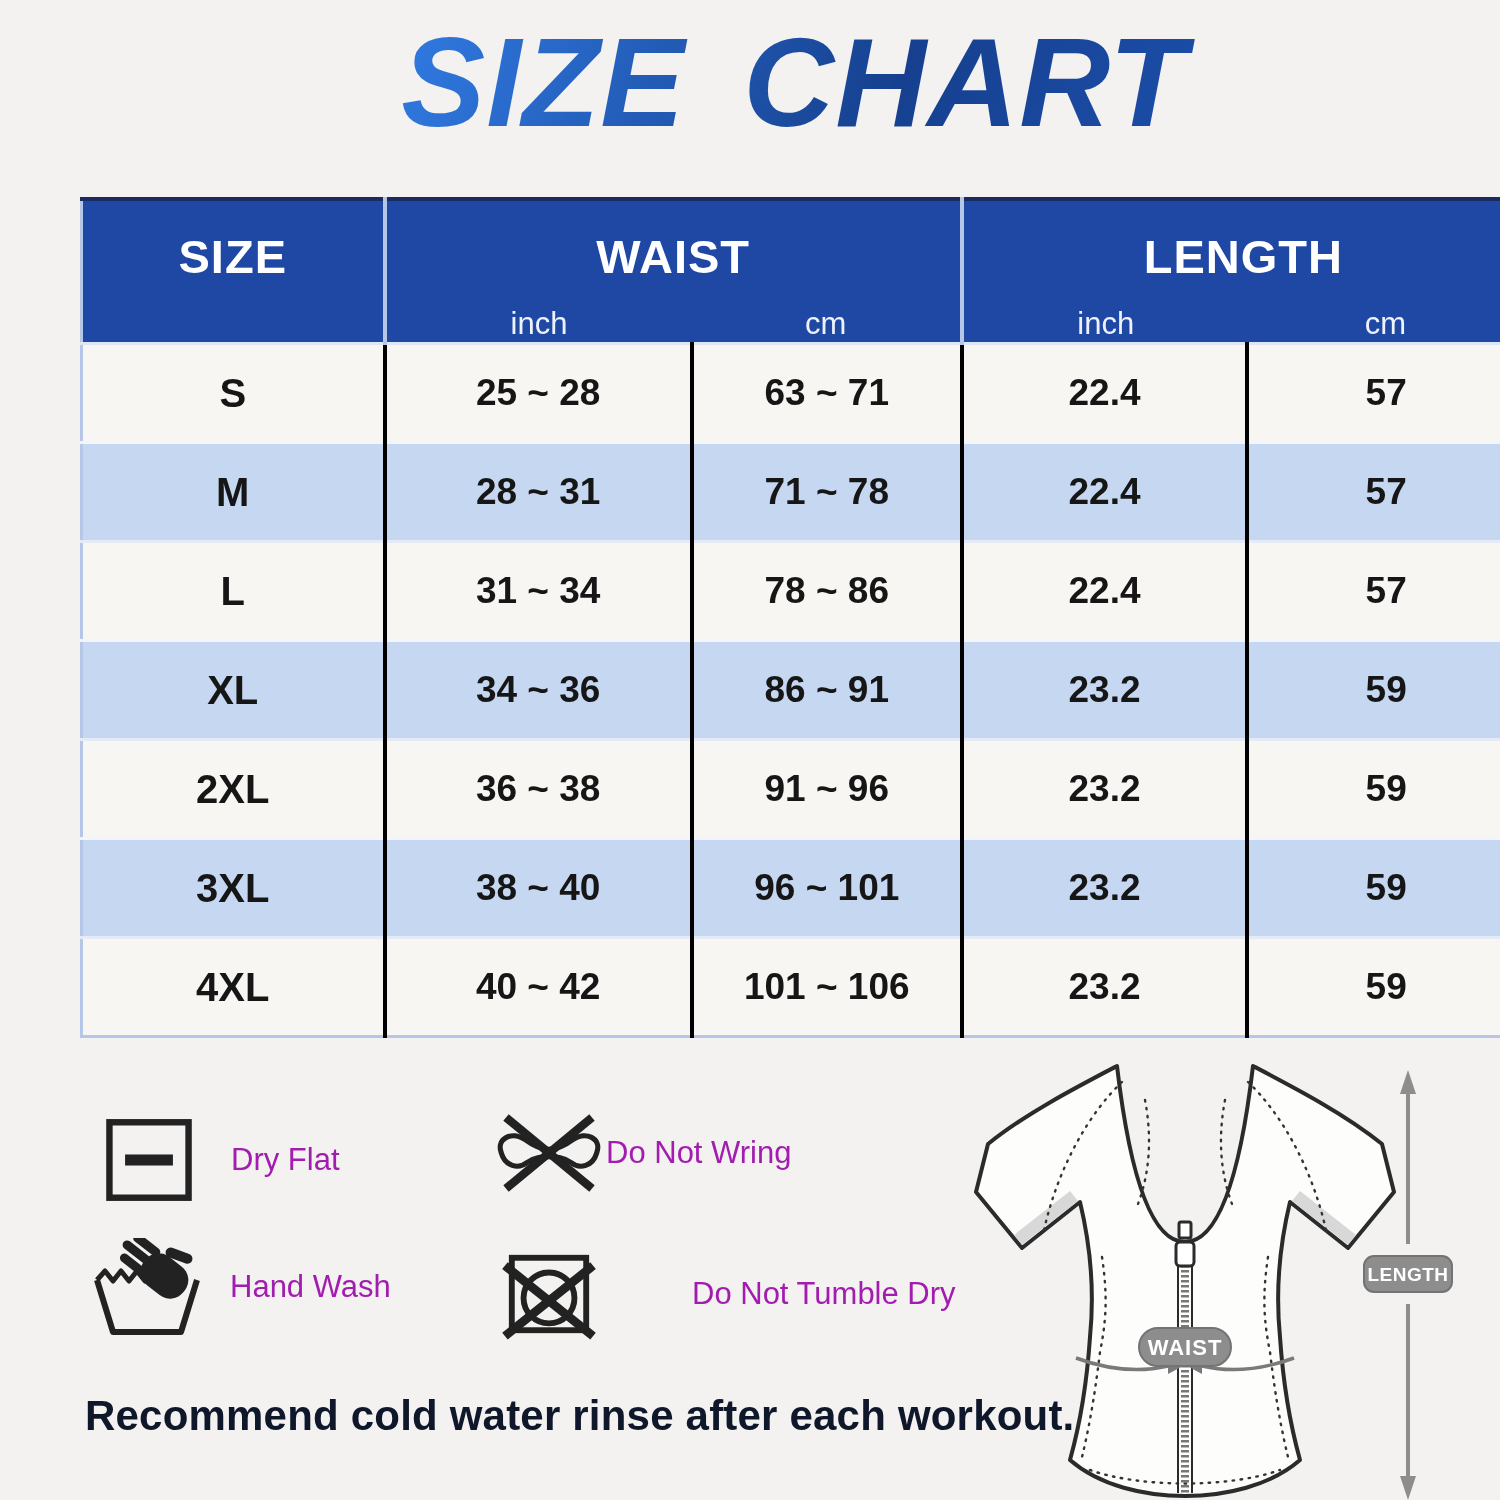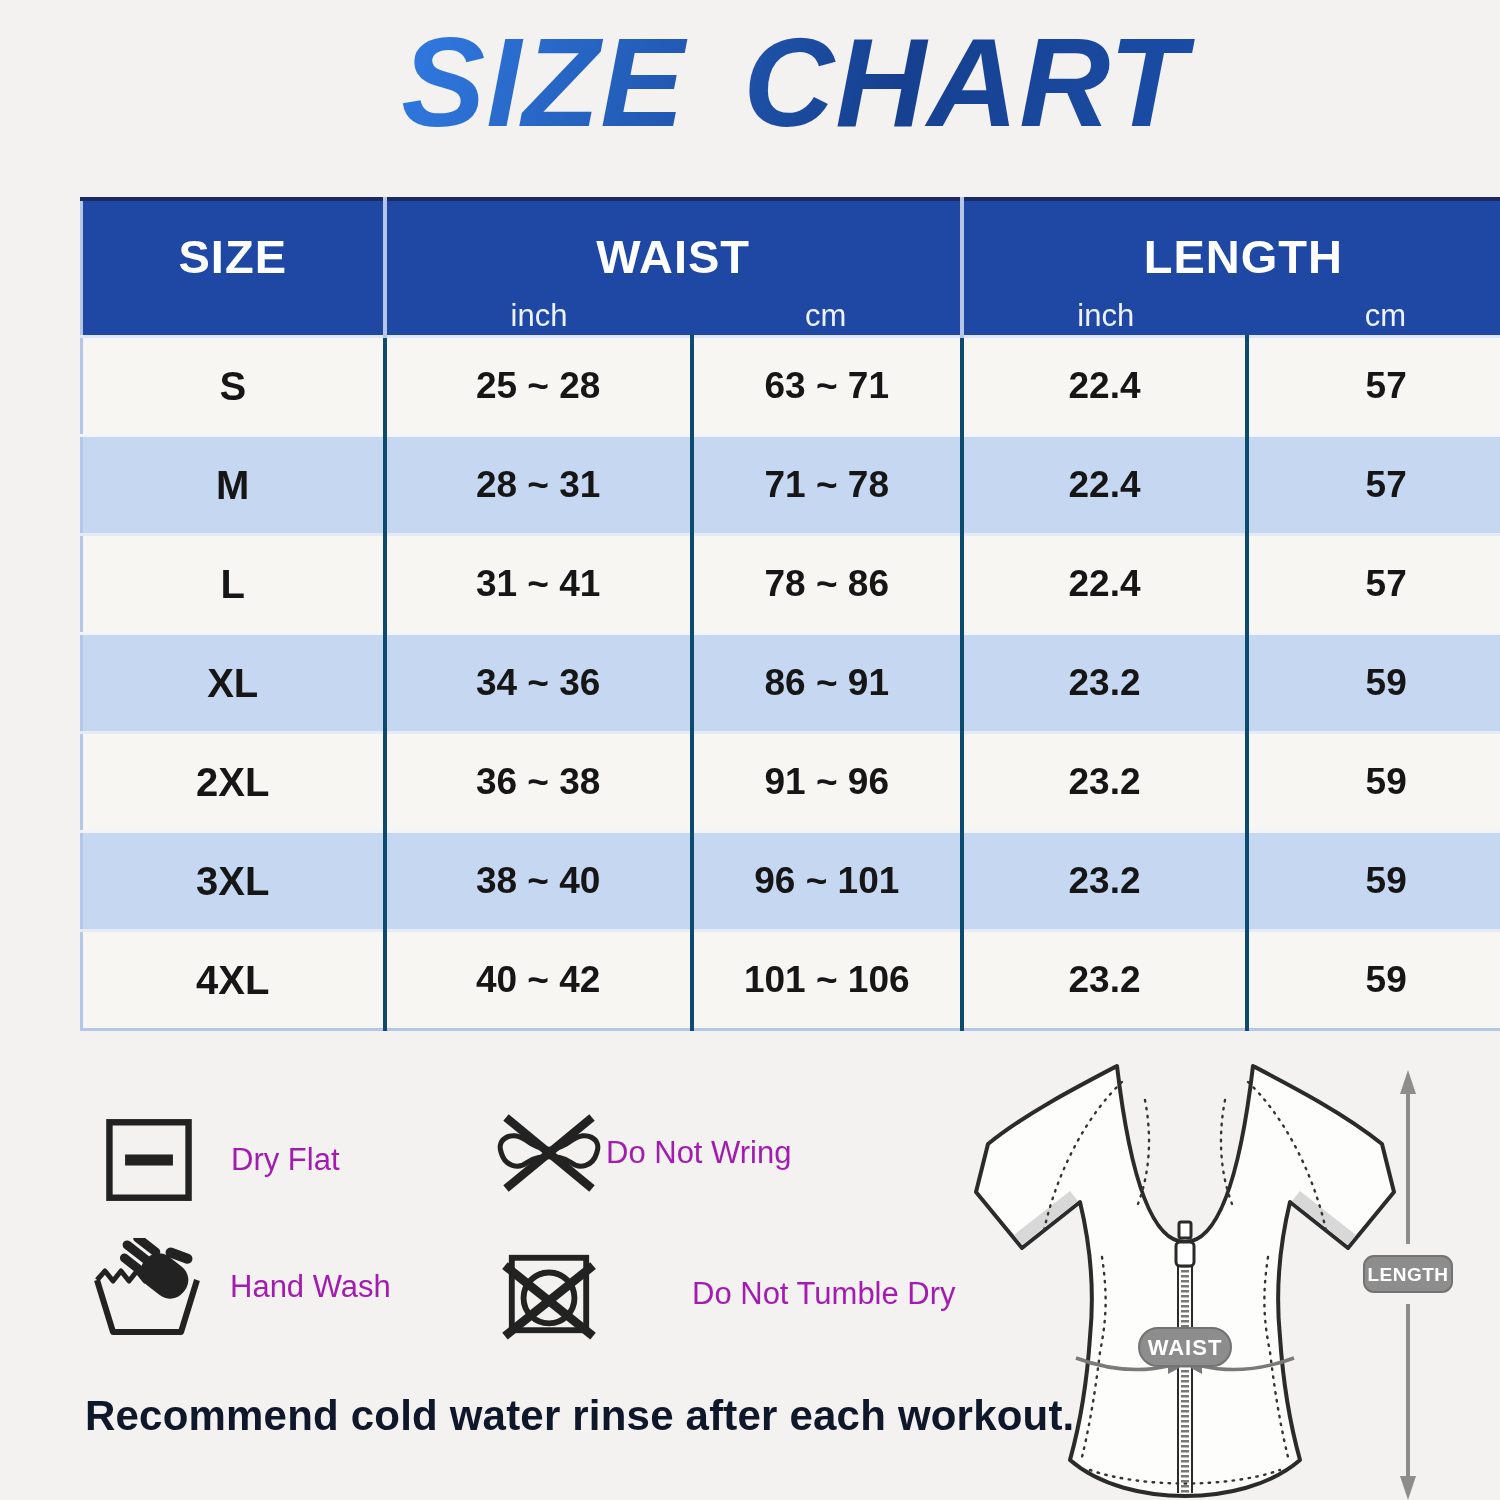--- a/index.html
+++ b/index.html
@@ -23,30 +23,30 @@
     border-collapse:collapse;table-layout:fixed;
     border:3px solid #b5c6e6;border-top:4px solid #1a2a63;
   }
   .size-table th,.size-table td{padding:0;text-align:center;vertical-align:middle;}
   .size-table th{
     background:#1e48a4;color:#ffffff;height:134px;vertical-align:top;
     border-left:4px solid #b5c6e6;border-bottom:3px solid #dde6f4;
   }
   .size-table th:first-child{border-left:none;}
   .h-big{font-size:47px;font-weight:bold;letter-spacing:1px;margin-top:28px;}
-  .h-subs{display:flex;margin-top:14px;font-size:31px;font-weight:normal;color:#eef2fb;}
+  .h-subs{display:flex;margin-top:22px;font-size:31px;font-weight:normal;color:#eef2fb;}
   .h-subs span{display:block;}
   .h-subs-waist span:nth-child(1){width:53.2%;}
   .h-subs-waist span:nth-child(2){width:46.8%;}
   .h-subs-length span:nth-child(1){width:50.8%;}
   .h-subs-length span:nth-child(2){width:49.2%;}
   .size-table td{
     background:#f7f6f3;height:96px;
     font-size:37px;font-weight:bold;color:#161616;
-    border-left:4px solid #0c4a6e;border-top:3px solid #e4ebf7;
+    border-left:4px solid #000000;border-top:3px solid #e4ebf7;
   }
   .size-table td:first-child{border-left:none;font-size:40px;}
   .size-table tr.alt td{background:#c6d7f2;border-top:3px solid #f2f5fb;}
   
   .care-item{position:absolute;display:flex;align-items:center;}
   .care-item svg{flex:0 0 auto;}
   .care-label{font-size:31px;color:#a21caf;white-space:nowrap;}
   
   .garment{position:absolute;left:940px;top:1052px;width:520px;height:452px;}
   
@@ -101,21 +101,21 @@
       </tr>
       <tr class="alt">
         <td>M</td>
         <td>28 ~ 31</td>
         <td>71 ~ 78</td>
         <td>22.4</td>
         <td>57</td>
       </tr>
       <tr>
         <td>L</td>
-        <td>31 ~ 41</td>
+        <td>31 ~ 34</td>
         <td>78 ~ 86</td>
         <td>22.4</td>
         <td>57</td>
       </tr>
       <tr class="alt">
         <td>XL</td>
         <td>34 ~ 36</td>
         <td>86 ~ 91</td>
         <td>23.2</td>
         <td>59</td>

